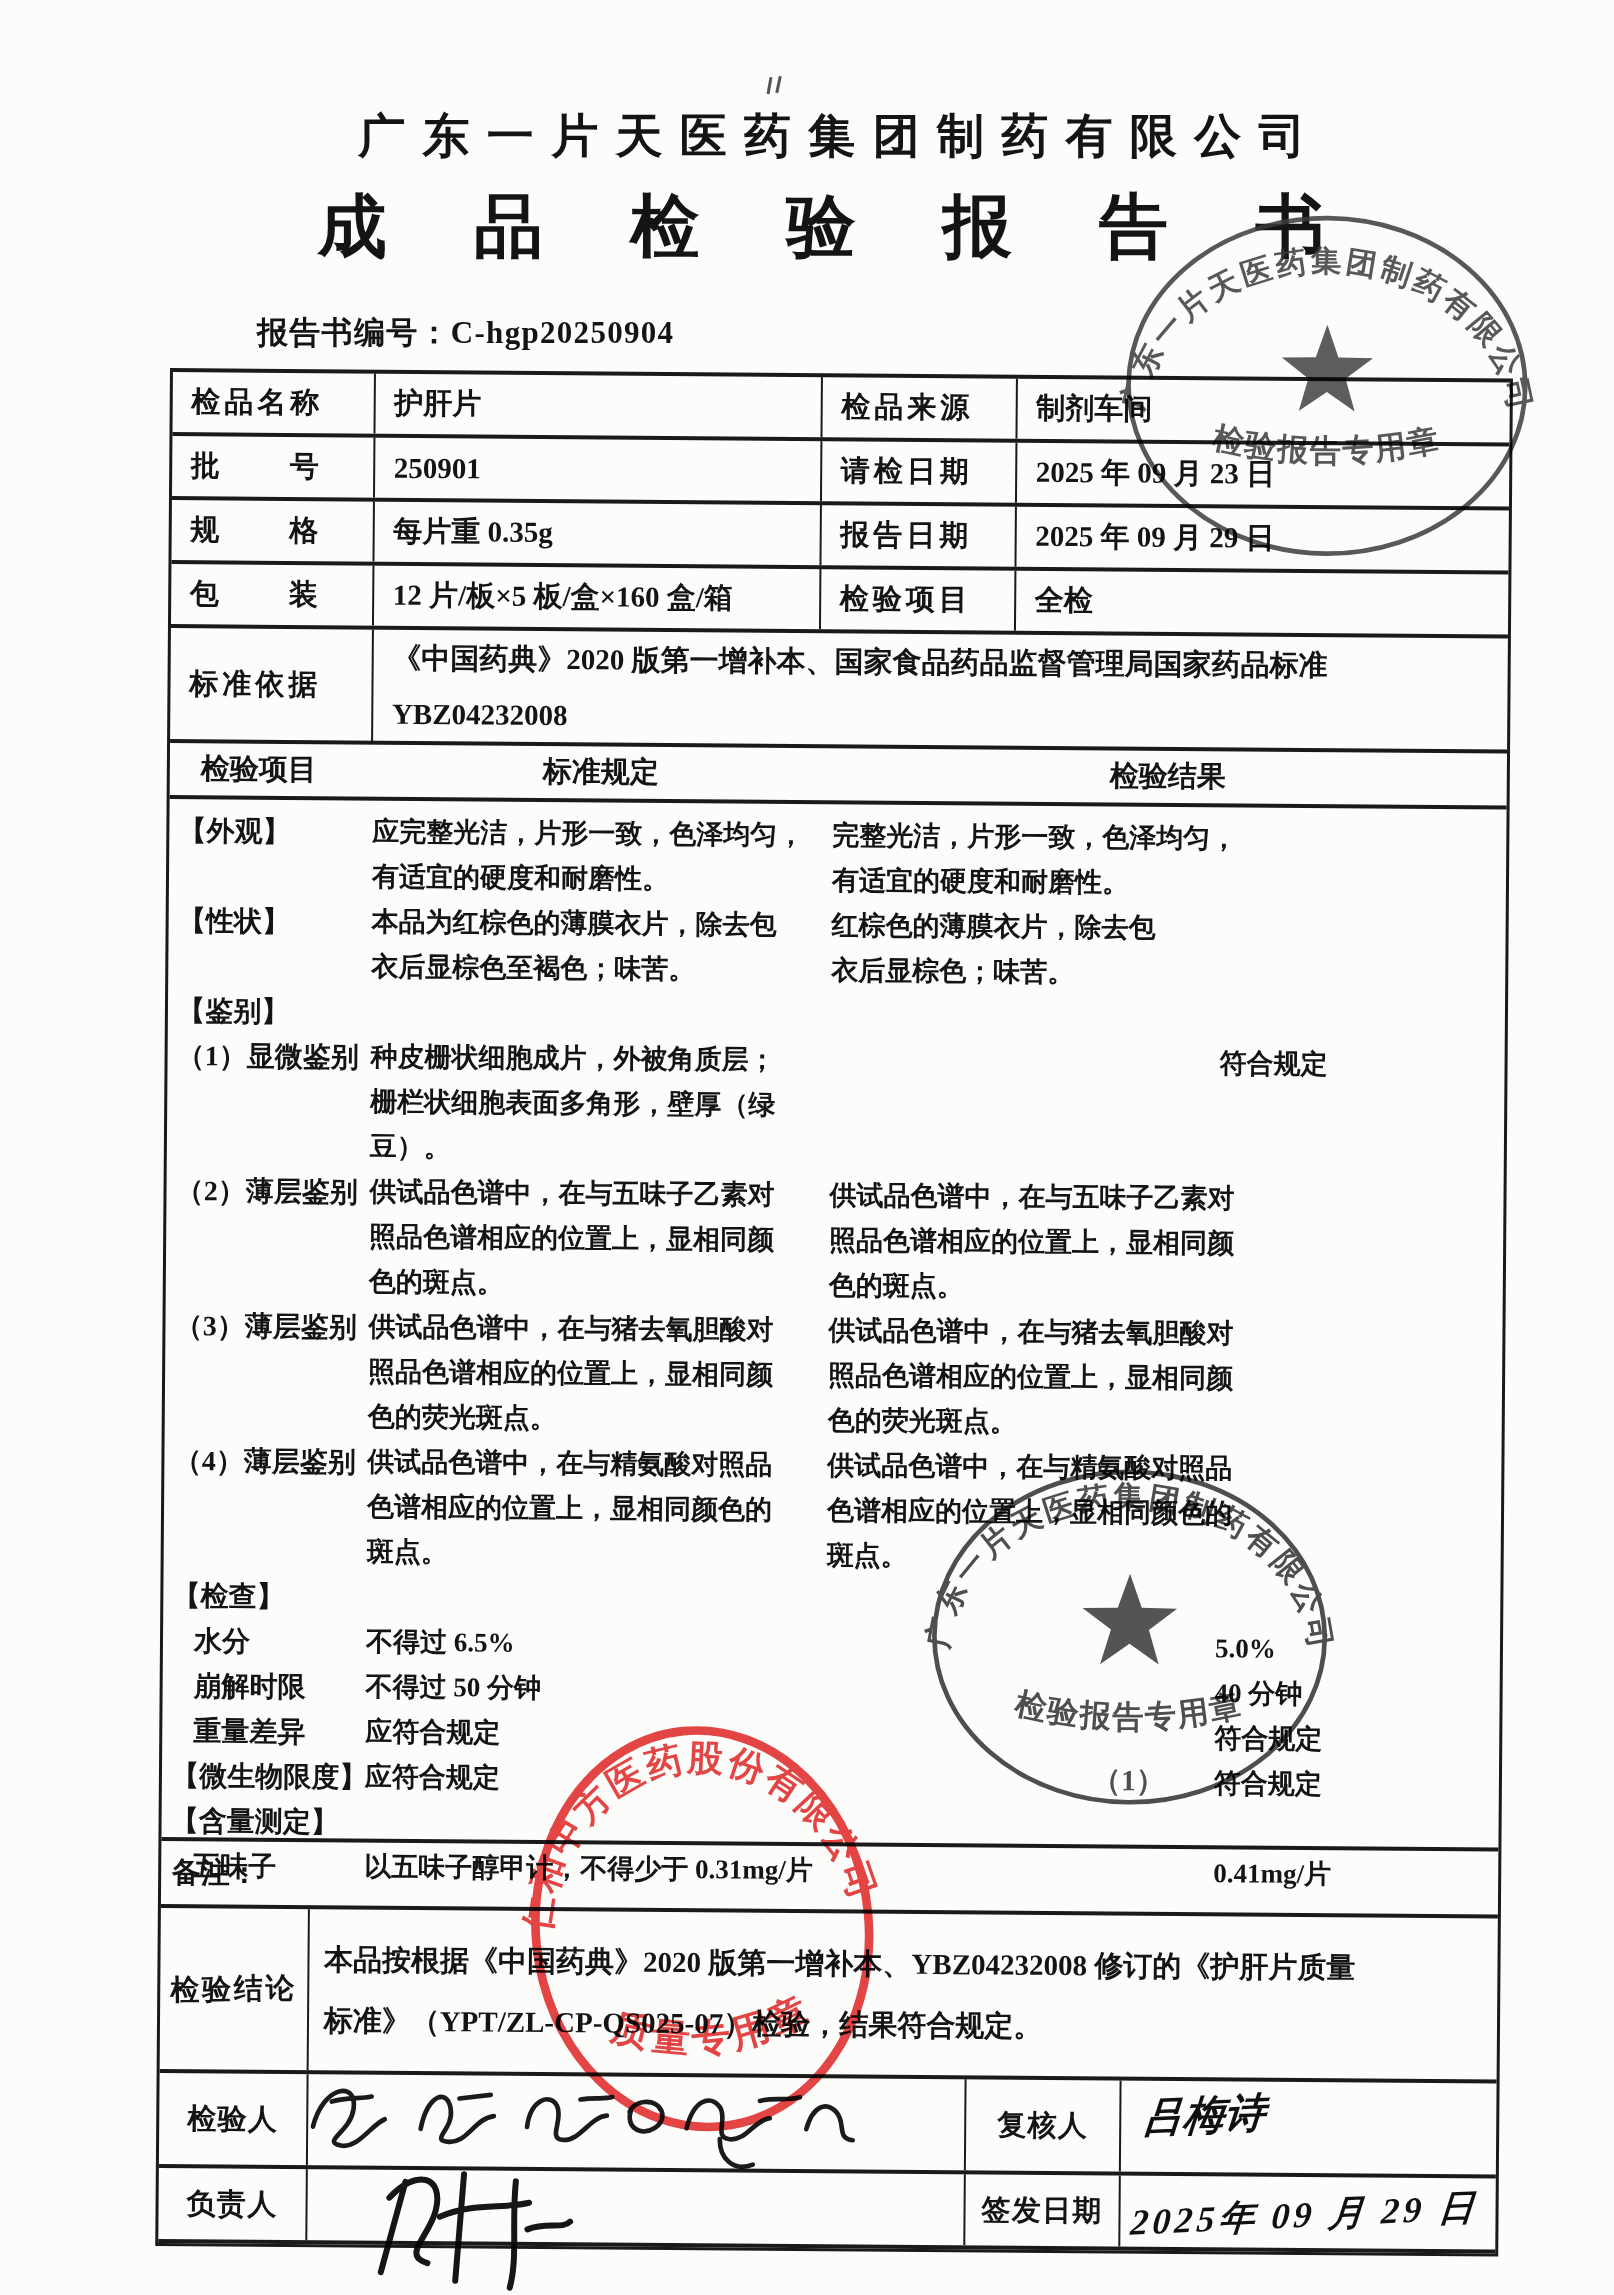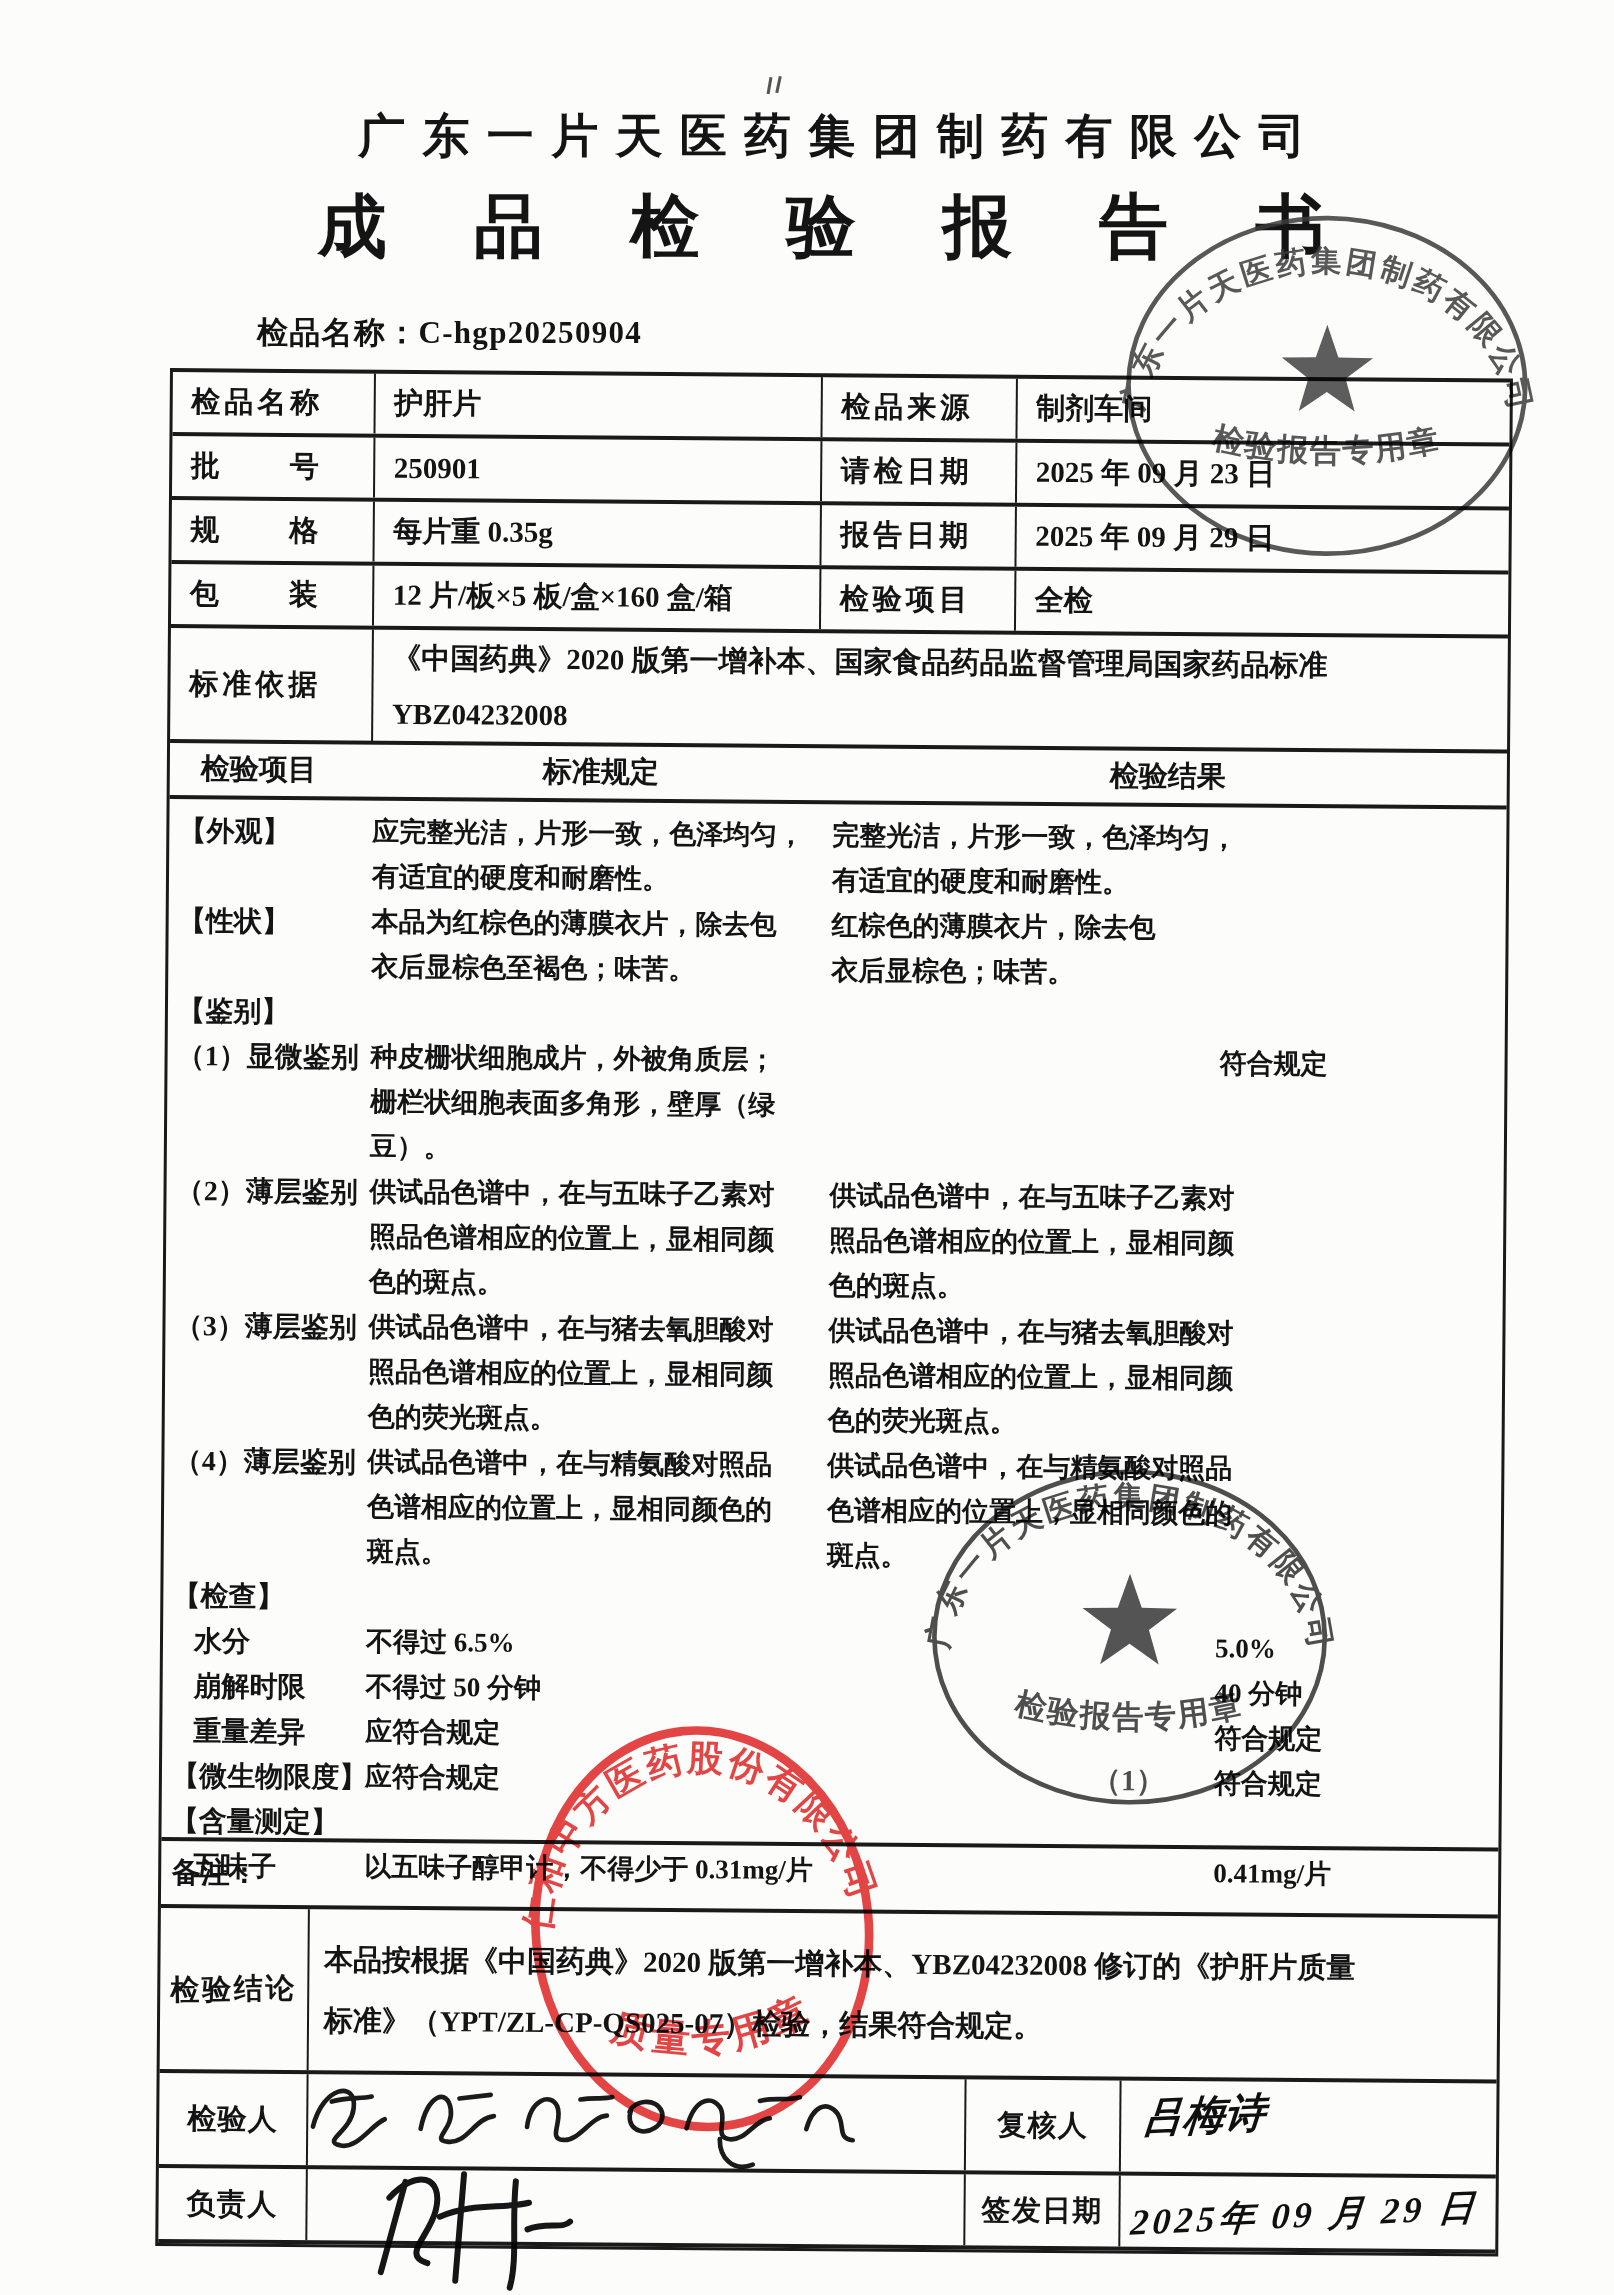--- a/index.html
+++ b/index.html
@@ -60,21 +60,21 @@
 <body>
 
 <div class="page">
 
   <div class="noise-tick" style="left:768px;top:77px;transform:rotate(10deg);"></div>
   <div class="noise-tick" style="left:777px;top:76px;transform:rotate(12deg);"></div>
 
   <div class="company">广东一片天医药集团制药有限公司</div>
   <div class="doctitle">成 品 检 验 报 告 书</div>
   <div class="repno">
-    <span>检品名称：</span><span>C-hgp20250904</span>
+    <span>报告书编号：</span><span>C-hgp20250904</span>
   </div>
 
   <div class="doc">
 
     <div class="row info4">
       <div class="cell lab">检品名称</div>
       <div class="cell vline">护肝片</div>
       <div class="cell vline lab">检品来源</div>
       <div class="cell vline">制剂车间</div>
     </div>

